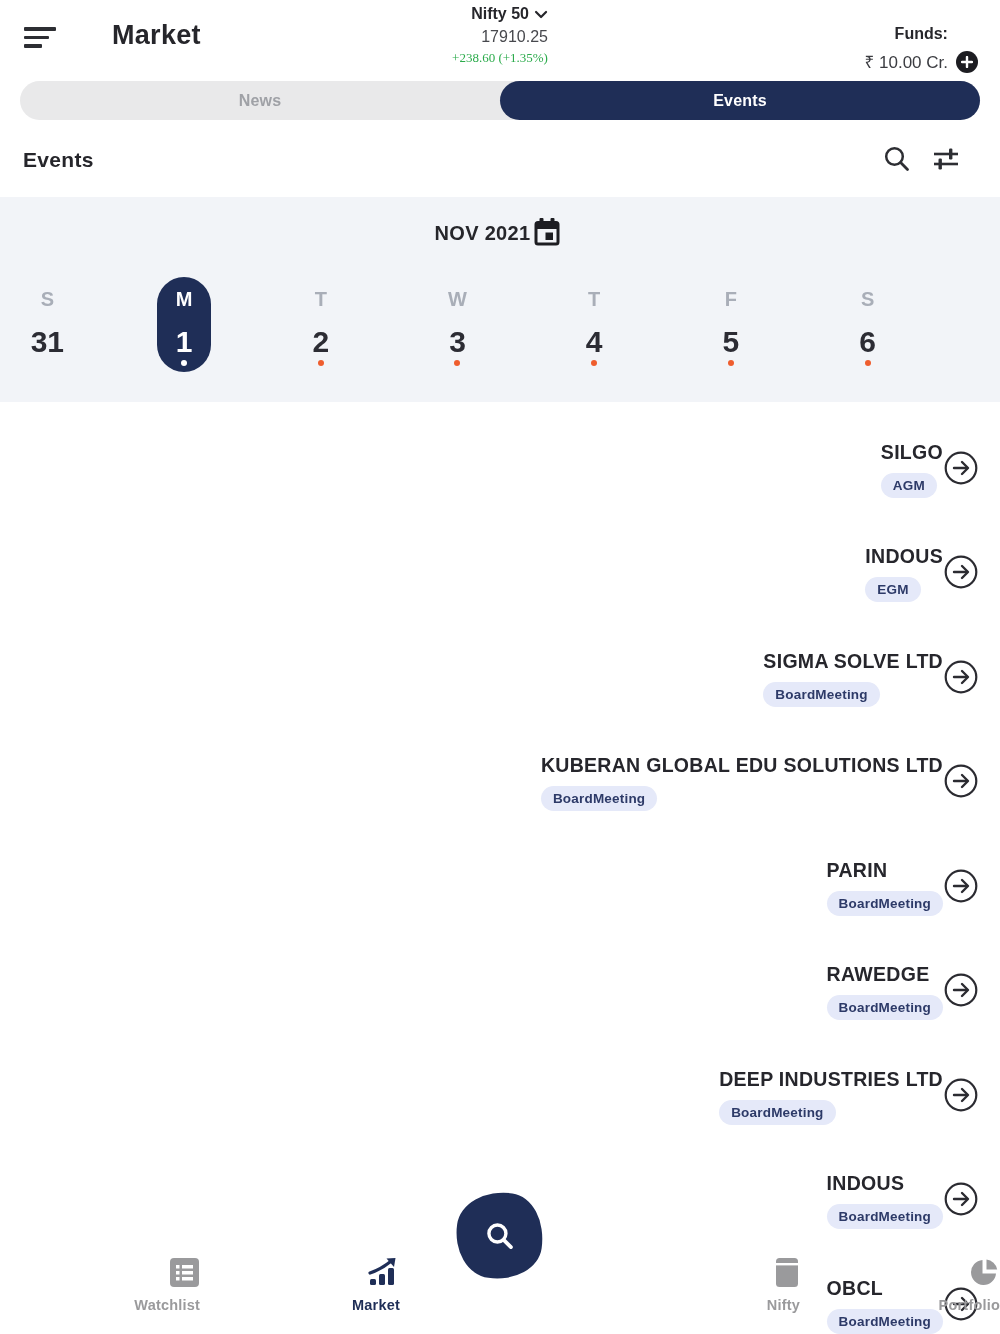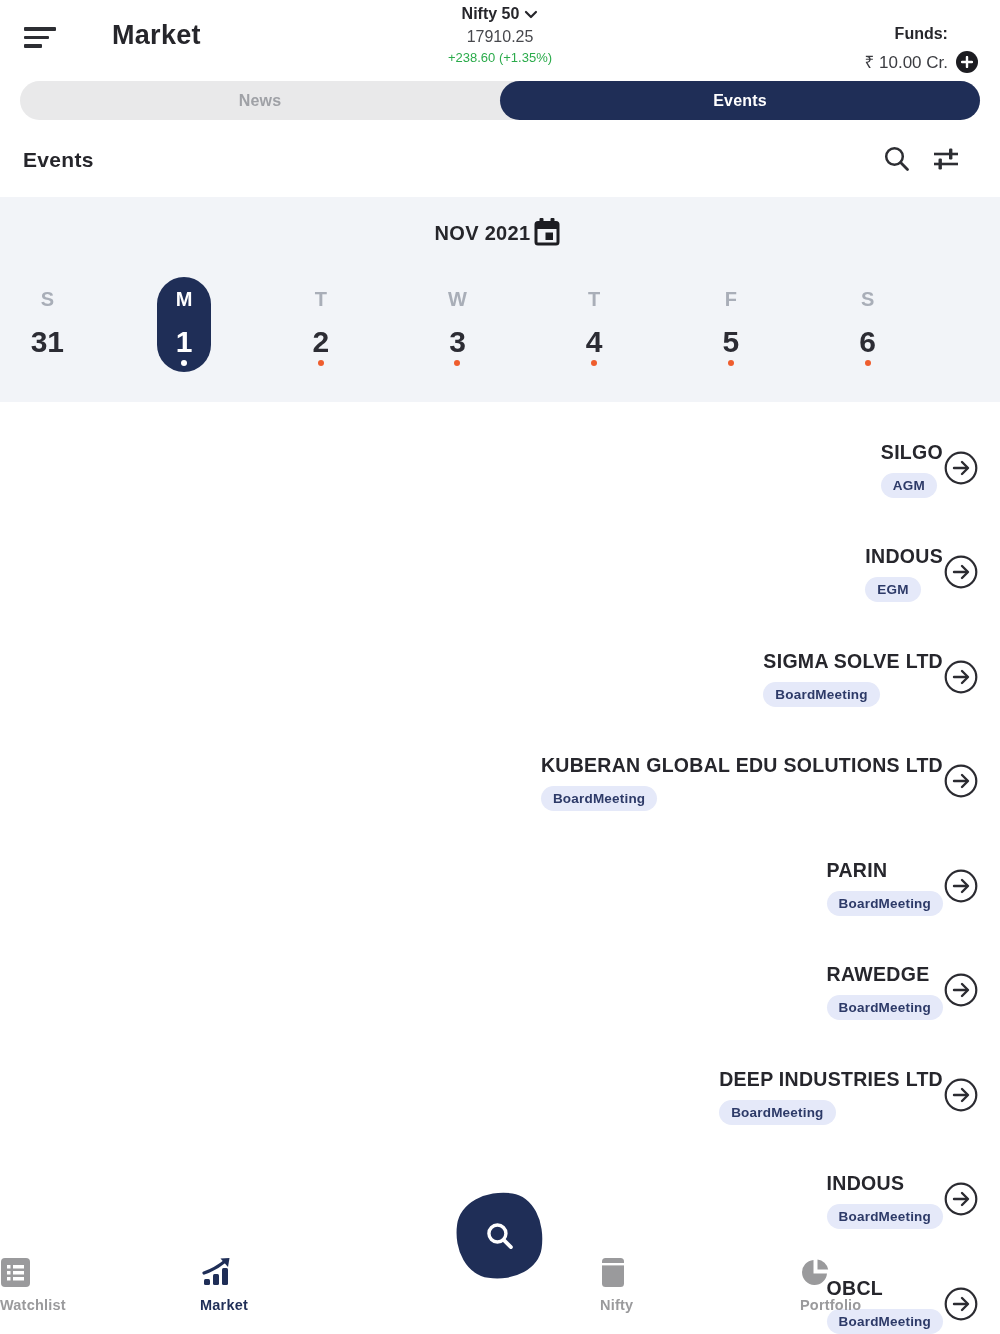--- a/index.html
+++ b/index.html
@@ -8,24 +8,24 @@
 
   
   .app-header { position:relative; height:81px; background:#fff; }
   .menu-btn { position:absolute; left:24px; top:27px; width:34px; height:24px;
     background:none; border:none; cursor:pointer; }
   .menu-btn span { display:block; background:#2d2e33; height:3.5px; border-radius:1px; margin-bottom:5px; }
   .menu-btn span:nth-child(1){ width:32px; }
   .menu-btn span:nth-child(2){ width:25px; }
   .menu-btn span:nth-child(3){ width:18px; }
   .app-title { position:absolute; left:112px; top:20px; font-size:27px; font-weight:700; color:#26262b; letter-spacing:.3px; }
-  .index-block { position:absolute; left:50%; transform:translateX(-50%); top:5px; text-align:center; cursor:pointer; }
+  .index-block { position:absolute; left:50%; transform:translateX(-50%); top:5px; text-align:right; cursor:pointer; }
   .index-name { font-size:16px; font-weight:700; color:#26262b; display:inline-flex; align-items:center; gap:5px; }
   .index-price { font-size:16px; color:#47484d; margin-top:5px; }
-  .index-change { font-size:13px; color:var(--green); margin-top:4px; }
+  .index-change { font-size:13px; color:var(--green); margin-top:4px;font-family:Liberation Serif, serif; }
   .funds-block { position:absolute; right:22px; top:25px; text-align:center;margin-left:12px; }
   .funds-label { font-size:16px; font-weight:700; color:#26262b; }
   .funds-row { margin-top:7px; display:flex; align-items:center; gap:8px; font-size:17px; color:#3b3c41; }
   .plus-btn { width:22px; height:22px; border-radius:50%; background:#1d1d22; border:none; color:#fff;
     display:flex; align-items:center; justify-content:center; cursor:pointer; padding:0; }
   .plus-btn svg { display:block; }
 
   
   .tab-bar { margin:0 20px; height:39px; background:#e9e9ea; border-radius:20px; display:flex; }
   .tab { flex:1; border:none; background:transparent; border-radius:20px; font-family:inherit;
@@ -64,21 +64,21 @@
 
   
   .fab-search { position:absolute; left:456px; top:1192px; width:87px; height:87px; border:none; cursor:pointer;
     background:var(--navy); border-radius:58% 42% 56% 44% / 44% 58% 42% 56%; transform:rotate(8deg);
     display:flex; align-items:center; justify-content:center; }
   .fab-search svg { transform:rotate(-8deg); }
 
   
   .bottom-nav { position:absolute; left:0; bottom:0; width:1000px; display:flex; align-items:flex-end; padding-bottom:21px; }
   .nav-item { width:200px; background:none; border:none; cursor:pointer; display:flex; flex-direction:column;
-    align-items:flex-start; gap:9px; font-family:inherit; }
+    align-items:flex-end; gap:9px; font-family:inherit; }
   .nav-spacer { width:200px; }
   .nav-label { font-size:14.5px; font-weight:700; color:#9a9a9c; letter-spacing:.2px; }
   .nav-item[data-active="true"] .nav-label { color:var(--navy); }
 </style>
 </head>
 <body>
 
 <header class="app-header">
   <button class="menu-btn">
       <span></span>

